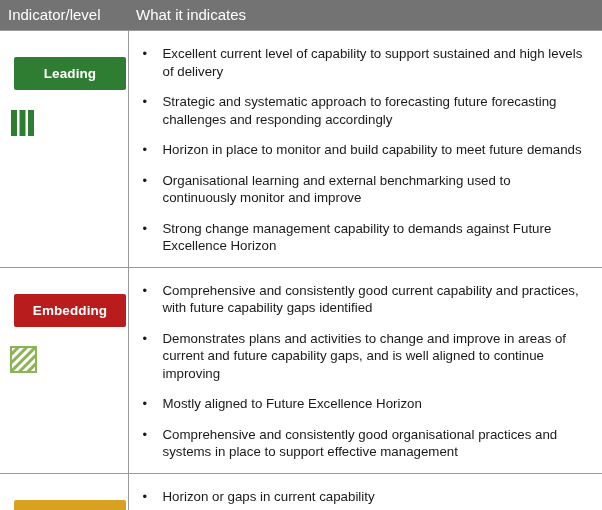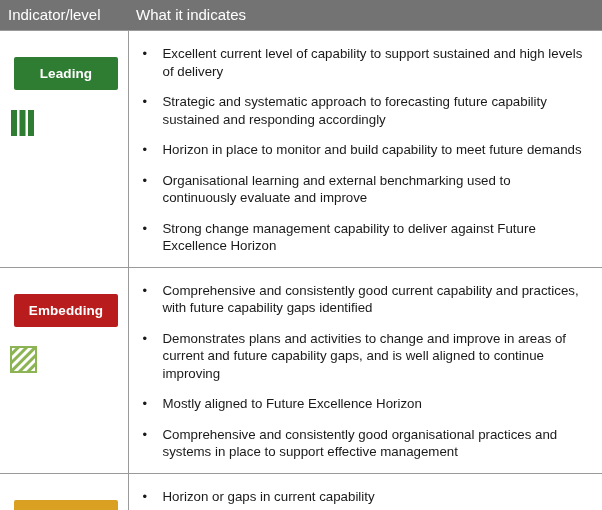--- a/index.html
+++ b/index.html
@@ -41,21 +41,21 @@
   .row-body td.cell-left {
     border-right: 1px solid #9a9a9a;
     padding: 14px 8px 12px 10px;
   }
   .row-body td.cell-right {
     padding: 14px 10px 10px 12px;
     margin-top: 28px;
   }
   .badge {
     display: block;
-    width: 104px;
+    width: 112px;
     box-sizing: border-box;
     text-align: center;
     color: #ffffff;
     font-weight: bold;
     font-size: 13.5px;
     padding: 9px 4px 9px 4px;
     margin: 12px 0 0 4px;
     border-radius: 2px;
     letter-spacing: 0.1px;
   }
@@ -114,24 +114,24 @@
           <svg width="30" height="30" viewBox="0 0 30 30">
             <rect x="1" y="2" width="6" height="26" fill="#2e7d32"></rect>
             <rect x="9.5" y="2" width="6" height="26" fill="#2e7d32"></rect>
             <rect x="18" y="2" width="6" height="26" fill="#2e7d32"></rect>
           </svg>
         </span>
       </td>
       <td class="cell-right">
         <ul class="bullets">
           <li>Excellent current level of capability to support sustained and high levels of delivery</li>
-          <li>Strategic and systematic approach to forecasting future capability sustained and responding accordingly</li>
+          <li>Strategic and systematic approach to forecasting future forecasting challenges and responding accordingly</li>
           <li>Horizon in place to monitor and build capability to meet future demands</li>
-          <li>Organisational learning and external benchmarking used to continuously evaluate and improve</li>
-          <li>Strong change management capability to deliver against Future Excellence Horizon</li>
+          <li>Organisational learning and external benchmarking used to continuously monitor and improve</li>
+          <li>Strong change management capability to demands against Future Excellence Horizon</li>
         </ul>
       </td>
     </tr>
 
     <tr class="row-body">
       <td class="cell-left">
         <span class="badge embedding">Embedding</span>
         <span class="glyph">
           <svg width="30" height="30" viewBox="0 0 30 30">
             <defs>

